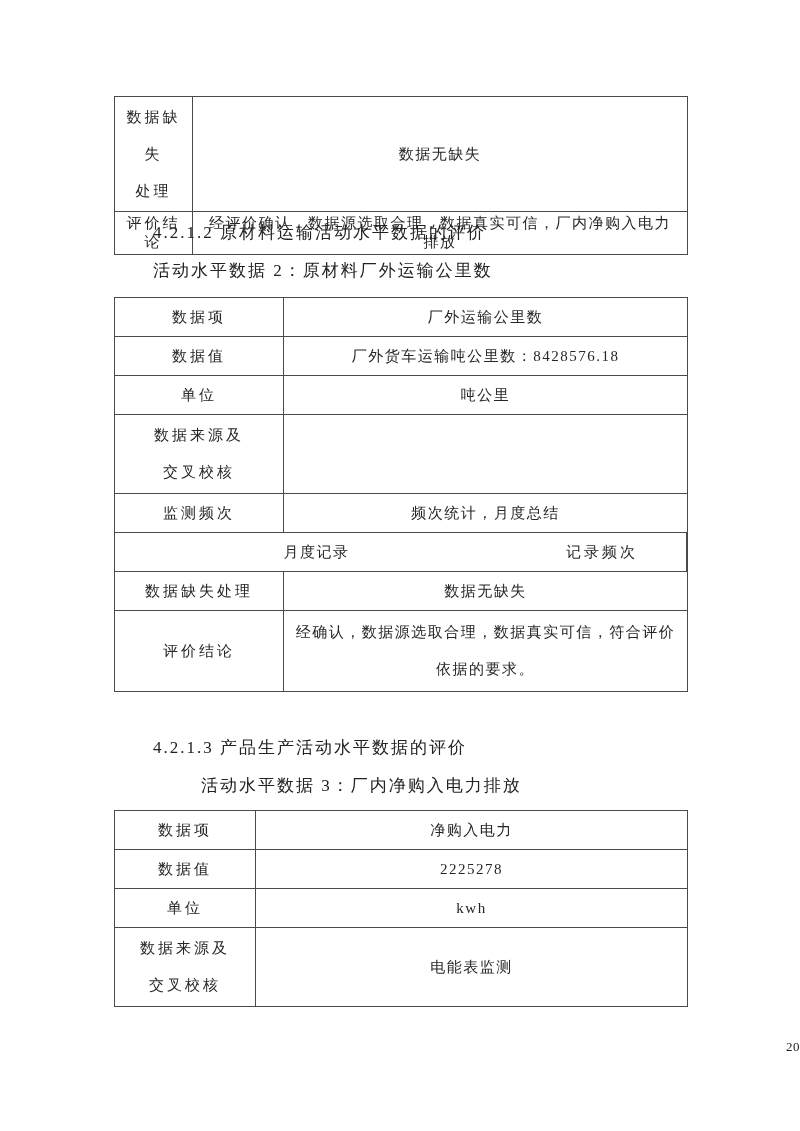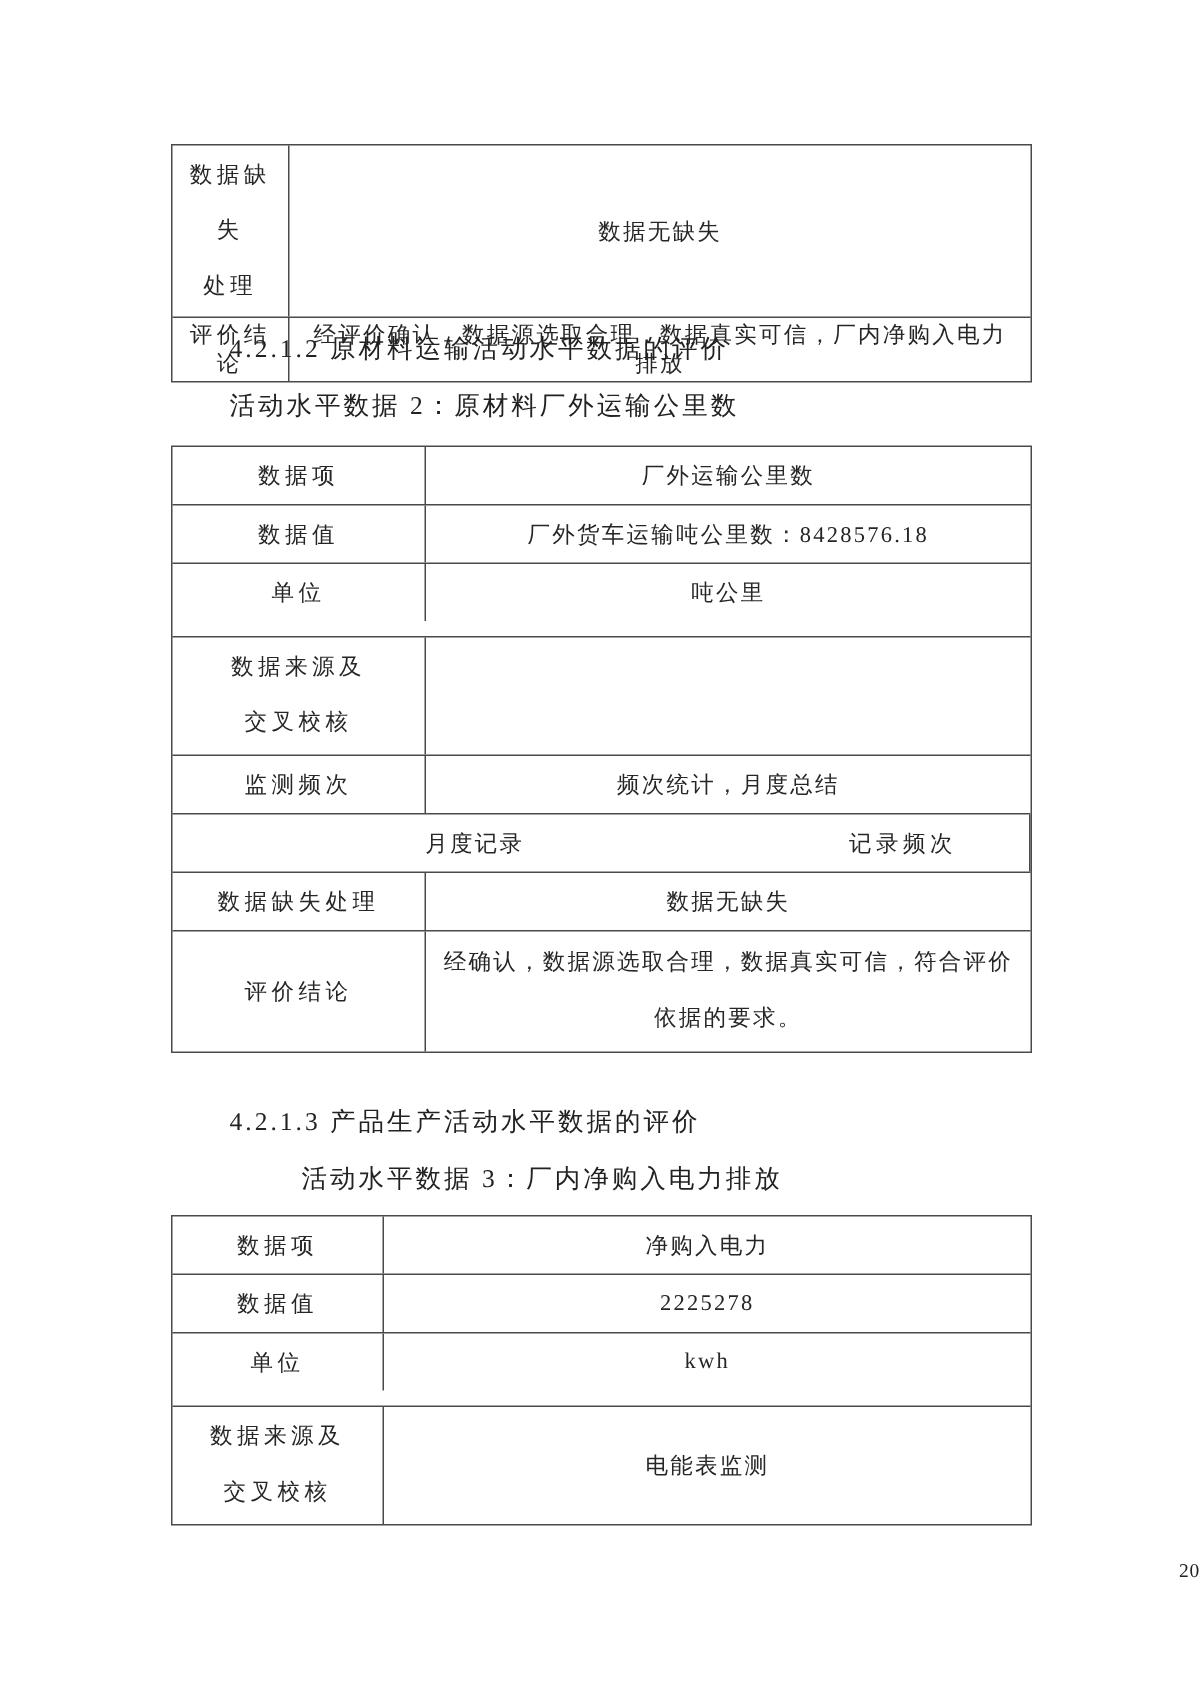--- a/index.html
+++ b/index.html
@@ -41,21 +41,21 @@
   .cell.value { flex: 1 1 auto; letter-spacing: 1.5px; }
   .ml { white-space: pre-line; line-height: 2.45; }
   .wrap2 { line-height: 2.45; }
   
   #table1 .label { width: 78px; }
   #table2 .label { width: 169px; }
   #table3 .label { width: 141px; }
   
   .h38 { min-height: 38px; }
   .h72 { min-height: 72px; }
-  .h78 { min-height: 78px; margin-top: 10px; }
+  .h78 { min-height: 78px; }
   .h80 { min-height: 80px; }
   
   #table1 { top: 96px; }
   #table2 { top: 297px; }
   #table3 { top: 810px; }
   
   .heading {
     position: absolute;
     left: 153px;
     font-size: 17px;

